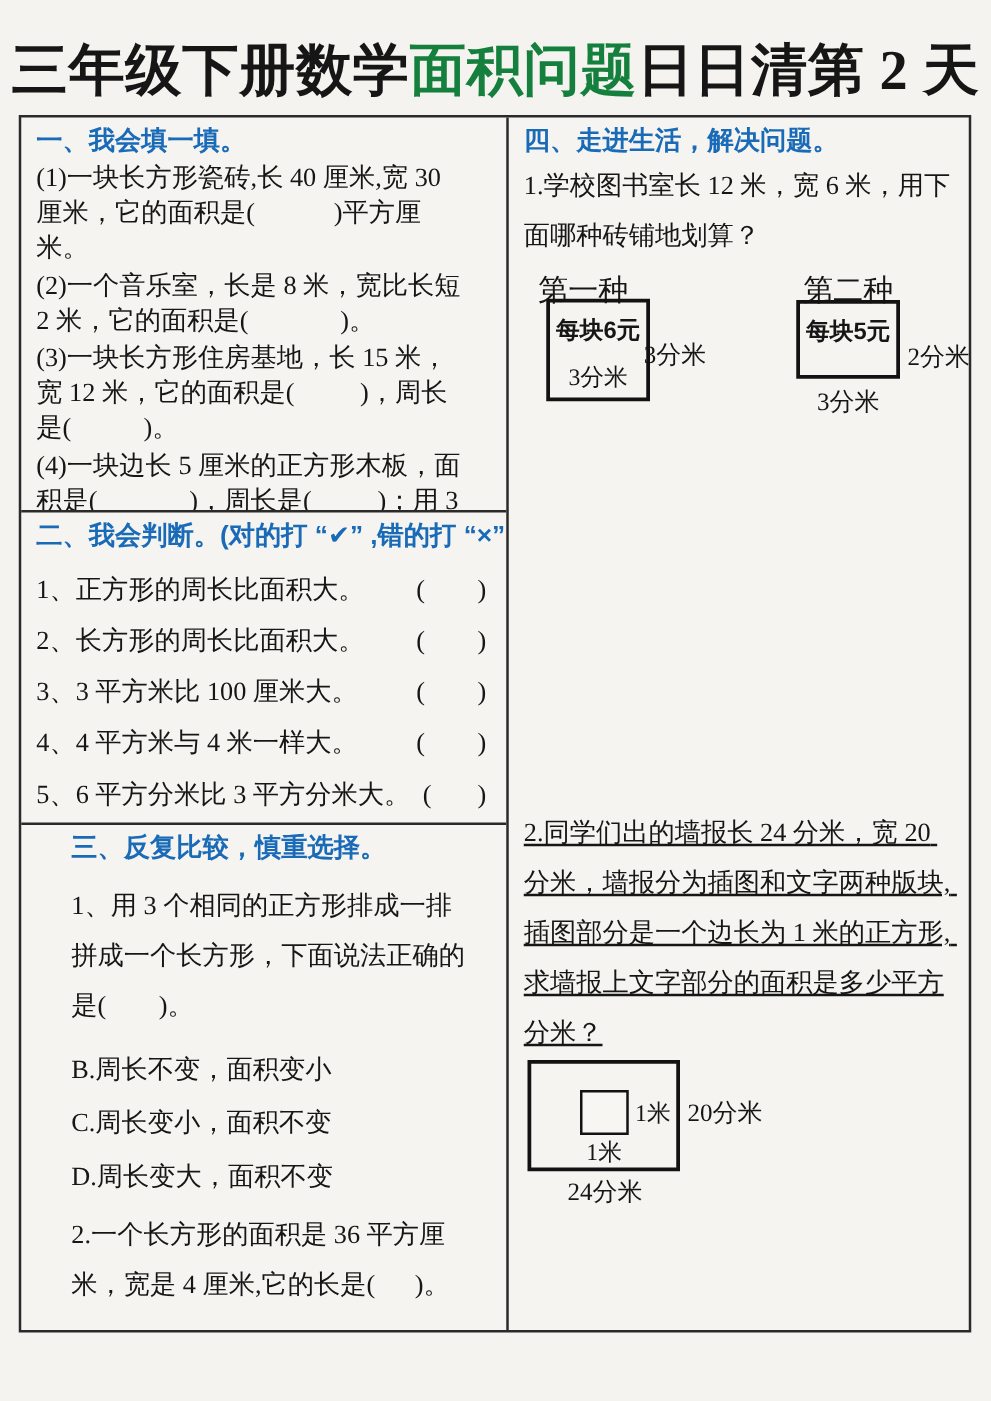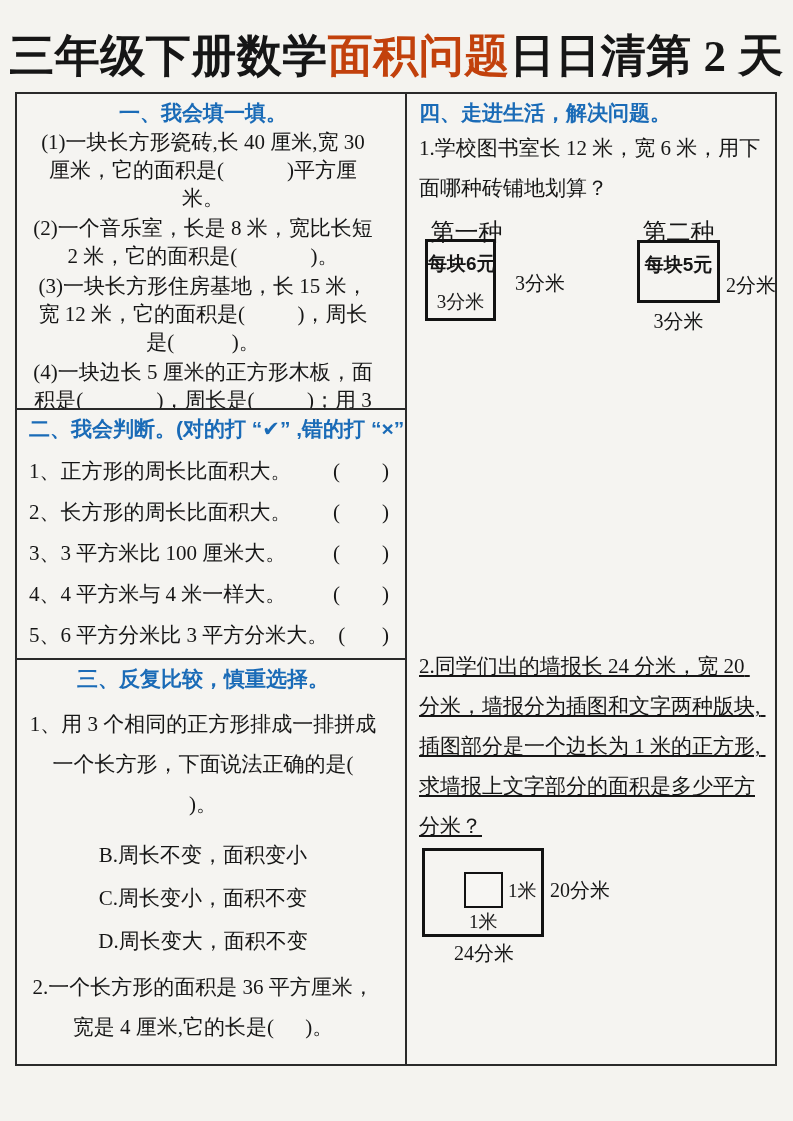--- a/index.html
+++ b/index.html
@@ -10,40 +10,40 @@
     color: #161616;
     position: relative;
     overflow: hidden;
   }
   .page-title {
     position: absolute; left: 0; top: 26px; width: 793px;
     text-align: center;
     font-size: 45px; font-weight: 700; letter-spacing: 0.5px;
     white-space: pre;
   }
-  .t-red { color: #c2410c; }
+  .t-red { color: #15803d; }
 
   .worksheet {
     position: absolute; left: 15px; top: 92px;
     width: 762px; height: 974px;
     border: 2px solid #2a2a2a;
     display: flex;
     background: #f5f4f1;
   }
   .col-left {
     width: 390px; height: 100%;
     border-right: 2px solid #2a2a2a;
     display: flex; flex-direction: column;
   }
   .col-right { flex: 1; height: 100%; padding: 6px 10px 0 12px; position: relative; overflow: hidden; }
 
-  .sec { overflow: hidden; padding: 6px 28px 0 12px; text-align: center; }
+  .sec { overflow: hidden; padding: 6px 28px 0 12px; }
   .sec-1 { height: 316px; border-bottom: 2px solid #2a2a2a; }
   .sec-2 { height: 250px; border-bottom: 2px solid #2a2a2a; padding-right: 16px; }
-  .sec-3 { flex: 1; }
+  .sec-3 { flex: 1; margin-left: 28px; }
 
   .sec-header {
     font-family: "Liberation Sans", "DejaVu Sans", sans-serif;
     font-weight: 700; font-size: 21px; color: #1a6bb7;
     line-height: 26px; white-space: pre;
   }
   .q { font-size: 21px; line-height: 28px; white-space: pre-wrap; margin-top: 2px; }
   .q30 { line-height: 40px; }
 
   .judge-row {
@@ -53,21 +53,21 @@
   .opt { font-size: 21px; line-height: 24px; margin-top: 19px; white-space: pre; }
   .opt-row { display: flex; gap: 56px; font-size: 21px; line-height: 24px; margin-top: 19px; white-space: pre; }
   .mt12 { margin-top: 12px; }
 
   
   .tiles { position: relative; height: 208px; margin-top: 6px; }
   .tile-label { position: absolute; top: 2px; width: 83px; text-align: center; font-size: 24px; white-space: pre; }
   .tl-1 { left: 6px; }
   .tl-2 { left: 218px; }
   .tile-box { position: absolute; border: 3px solid #121212; }
-  .tb-1 { left: 6px;   top: 25px; width: 71px; height: 82px; }
+  .tb-1 { left: 18px;   top: 25px; width: 83px; height: 82px; }
   .tb-2 { left: 218px; top: 26px; width: 83px; height: 63px; }
   .tile-price {
     font-family: "Liberation Sans", "DejaVu Sans", sans-serif;
     font-weight: 700; font-size: 19px; text-align: center; margin-top: 9px; white-space: pre;
   }
   .tile-inner-bottom {
     position: absolute; left: 0; bottom: 3px; width: 100%;
     text-align: center; font-size: 19px; white-space: pre;
   }
   .dim { position: absolute; font-size: 20px; white-space: pre; }

